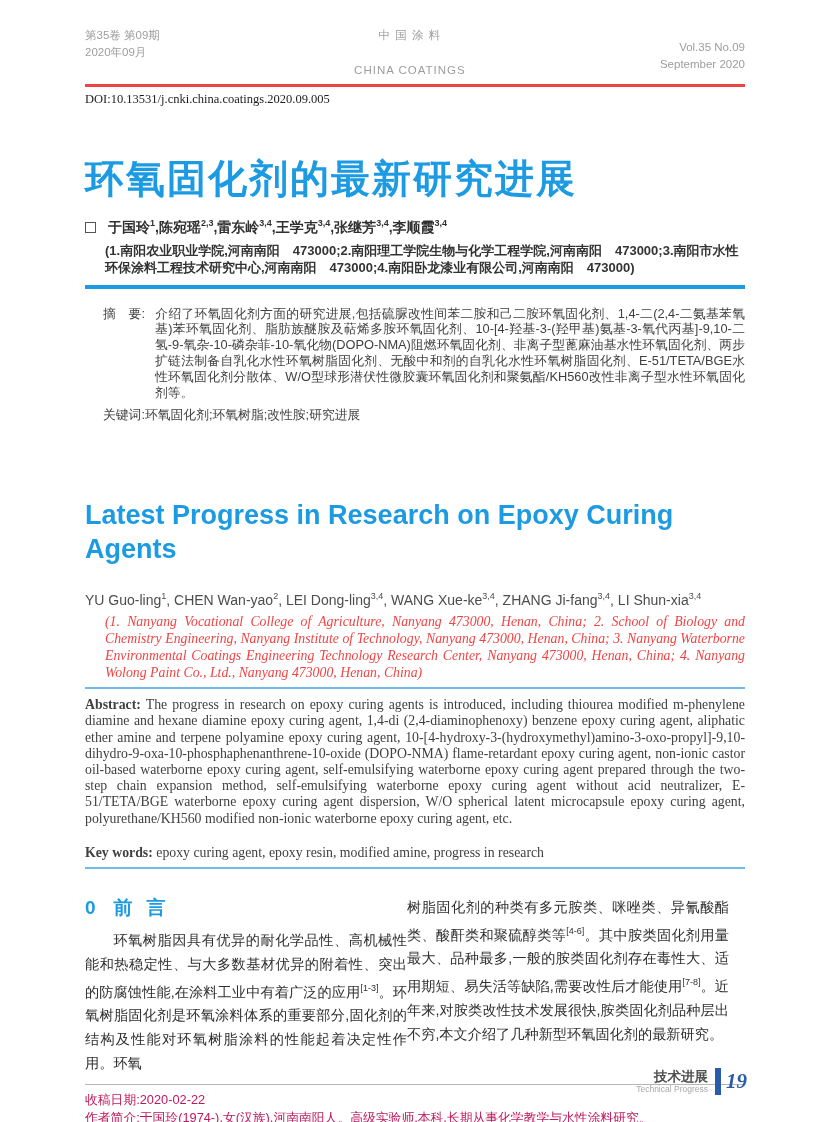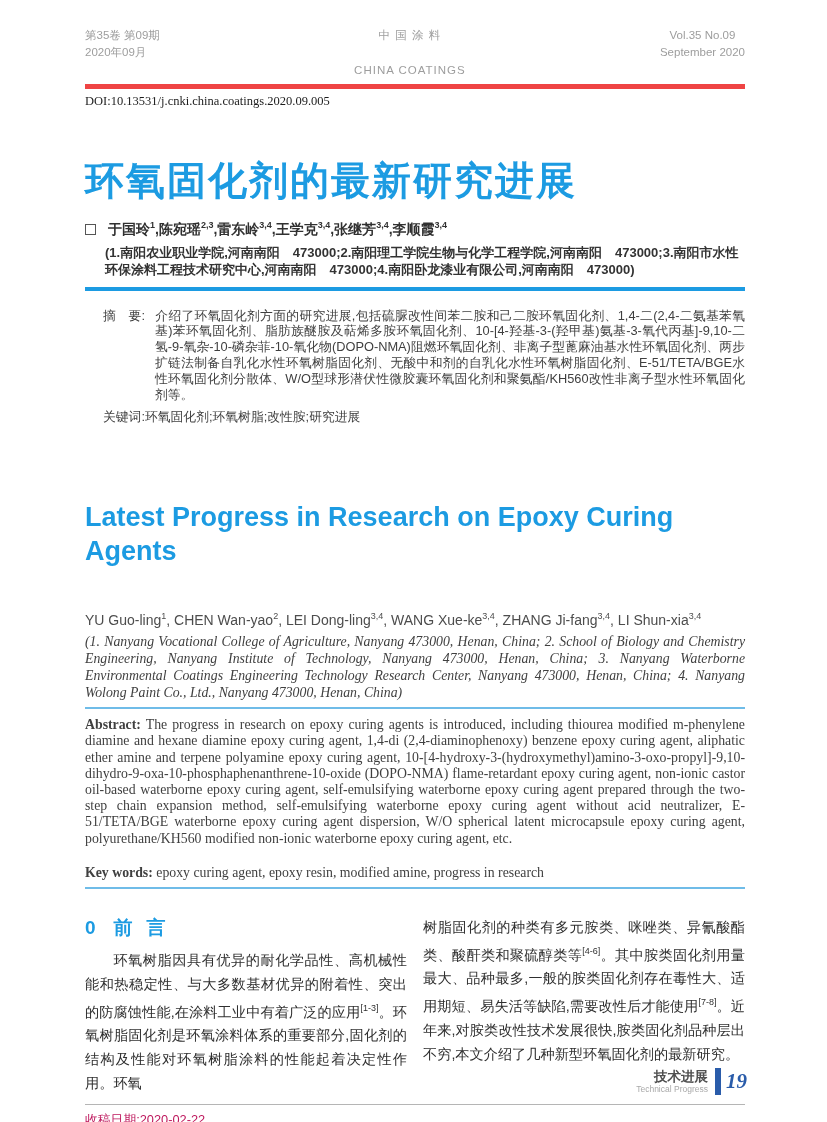--- a/index.html
+++ b/index.html
@@ -9,52 +9,52 @@
     width:827px; height:1122px;
     margin:0 auto;
     background:#ffffff;
     font-family:"Liberation Sans", sans-serif;
     color:#3c3c3c;
     overflow:hidden;
   }
   .content { position:absolute; left:85px; top:28px; width:660px; }
 
   
-  .journal-header { display:flex; justify-content:space-between; color:#9d9d9d; font-size:11.5px; line-height:15px; padding-bottom:6px; border-bottom:5px solid #ef4444; }
+  .journal-header { display:flex; justify-content:space-between; color:#9d9d9d; font-size:11.5px; line-height:15px; padding-bottom:6px; border-bottom:3px solid #ef4444; }
   .jh-col { display:flex; flex-direction:column; gap:2px; }
   .jh-center { text-align:center; letter-spacing:1px;gap:20px; }
-  .jh-right { text-align:center; }
+  .jh-right { text-align:right;margin-top:12px; }
   .doi { margin-top:5px; font-family:"Liberation Serif", serif; font-size:12.5px; color:#1c1c1c; }
 
   
   .cn-title { margin-top:50px; font-size:39px; font-weight:bold; color:#1c9be2; letter-spacing:2px; line-height:44px; }
   .cn-authors { margin-top:17px; font-size:14px; font-weight:bold; color:#303030; display:flex; align-items:center; }
   .author-box { display:inline-block; width:11px; height:11px; border:1.5px solid #555; margin-right:12px; flex:0 0 auto; }
   .cn-authors sup { font-size:9px; font-weight:bold; }
   .cn-affil { margin-top:5px; margin-left:20px; font-size:13px; font-weight:600; line-height:17.5px; color:#333; }
   .rule-thick { margin-top:8px; height:4px; background:#1c9be2; }
 
   .cn-abstract { margin-top:17px; margin-left:18px; font-size:12.8px; line-height:15.8px; color:#3f3f3f; padding-left:52px; text-indent:-52px; text-align:justify; }
   .cn-abstract .abs-label { display:inline-block; width:52px; text-indent:0; }
   .cn-keywords { margin-top:7px; margin-left:18px; font-size:12.8px; color:#3f3f3f; }
   .cn-class-row { margin-top:10px; margin-left:18px; margin-right:40px; display:flex; justify-content:space-between; font-size:12.8px; color:#3f3f3f; }
 
   
   .en-title { margin-top:74px; font-size:27px; font-weight:bold; color:#1c9be2; line-height:34px; }
-  .en-authors { margin-top:43px; font-size:14px; color:#4d4d4d; }
+  .en-authors { margin-top:25px; font-size:14px; color:#4d4d4d; }
   .en-authors sup { font-size:9px; }
-  .en-affil { margin-top:5px; font-family:"Liberation Serif", serif; font-style:italic; font-size:13.8px; line-height:17px; color:#404040; text-align:justify; }
+  .en-affil { margin-top:5px; font-family:"Liberation Serif", serif; font-style:italic; font-size:13.8px; line-height:17px; color:#ef4444; text-align:justify;margin-left:20px; }
   .rule-thin { margin-top:6px; height:2px; background:#6fbce8; }
   .en-abstract { margin-top:8px; font-family:"Liberation Serif", serif; font-size:13.8px; line-height:16.2px; color:#3f3f3f; text-align:justify; }
   .en-abstract .bold-label { font-weight:bold; }
   .en-keywords { margin-top:18px; font-family:"Liberation Serif", serif; font-size:13.8px; color:#3f3f3f; }
   .en-keywords .bold-label { font-weight:bold; }
 
   
-  .columns { margin-top:26px; display:flex; gap:16px; }
+  .columns { margin-top:26px; display:flex; }
   .col { width:322px; }
   .section-heading { color:#1c9be2; font-size:19px; font-weight:bold; margin-bottom:7px; }
   .section-heading .sec-no { margin-right:18px; }
   .section-heading .sec-title { letter-spacing:14px; }
   .body-para { font-size:14.2px; line-height:24px; text-align:justify; color:#2f2f2f; }
   .body-para sup { font-size:9px; }
   .indent-first { text-indent:2em; }
 
   
   .footnote-rule { margin-top:9px; height:1px; background:#b5b5b5; }

